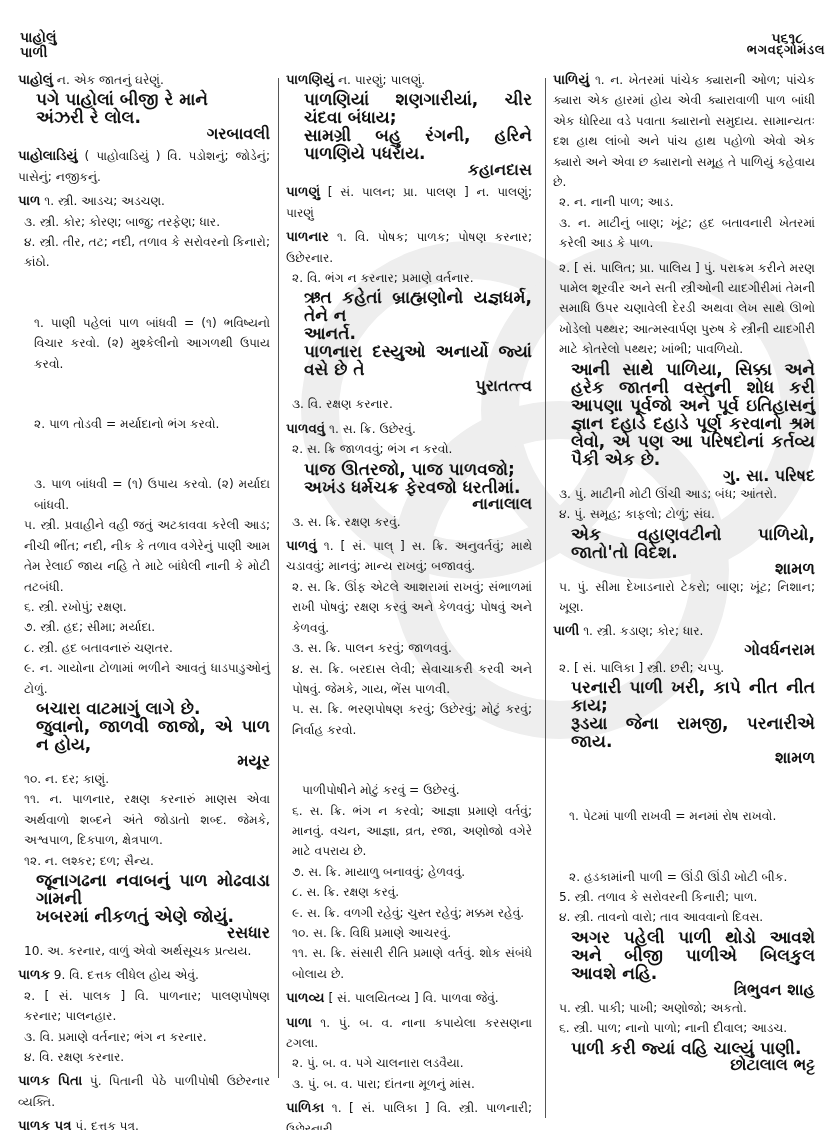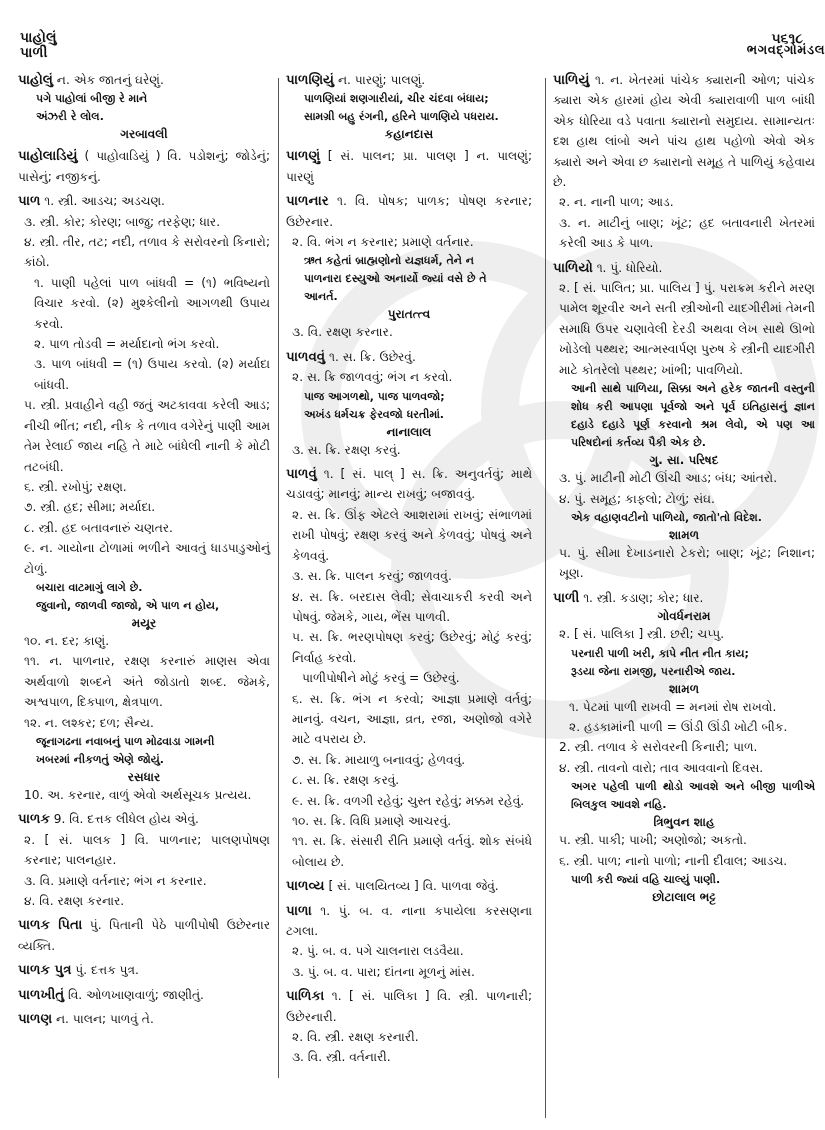--- a/index.html
+++ b/index.html
@@ -14,23 +14,23 @@
   .col1 { left: 18px; width: 252px; }
   .col2 { left: 286px; width: 246px; }
   .col3 { left: 553px; width: 262px; }
   .divider { position: absolute; top: 78px; width: 1px; background: #555; }
   .div1 { left: 278px; height: 1000px; }
   .div2 { left: 545px; height: 1040px; }
   .entry { margin-bottom: 4px; }
   .line { text-align: justify; text-align-last: left; white-space: normal; }
   .hw { font-weight: bold; font-size: 13.4px; }
   .sense { padding-left: 6px; font-weight: normal; }
-  .quote { padding-left: 18px; font-size: 11px; line-height: 18px; font-weight: bold; }
-  .phrase { padding-left: 16px; }
-  .cite { text-align: center; font-size: 12px; font-weight: bold; line-height: 16px; }
+  .quote { padding-left: 18px; font-size: 17px; line-height: 18px; font-weight: bold; }
+  .phrase { padding-left: 16px; margin-top: 40px; }
+  .cite { text-align: right; font-size: 16px; font-weight: bold; line-height: 16px; }
 </style>
 </head>
 <body>
 
 <svg class="watermark" viewBox="0 0 520 640" xmlns="http://www.w3.org/2000/svg">
   <g fill="none" stroke="#eeeeee" stroke-width="38">
     <circle cx="170" cy="260" r="150"></circle>
     <circle cx="350" cy="260" r="150"></circle>
     <circle cx="260" cy="420" r="150"></circle>
   </g>
@@ -107,29 +107,29 @@
       <div class="line quote">સામગ્રી બહુ રંગની, હરિને પાળણિયે પધરાય.</div>
       <div class="cite">કહાનદાસ</div>
     </div>
     <div class="entry">
       <div class="line"><span class="hw">પાળણું</span><span> </span><span>[ સં. પાલન; પ્રા. પાલણ ] ન. પાલણું; પારણું</span></div>
     </div>
     <div class="entry">
       <div class="line"><span class="hw">પાળનાર</span><span> </span><span>૧. વિ. પોષક; પાળક; પોષણ કરનાર; ઉછેરનાર.</span></div>
       <div class="line sense">૨. વિ. ભંગ ન કરનાર; પ્રમાણે વર્તનાર.</div>
       <div class="line quote">ઋત કહેતાં બ્રાહ્મણોનો યજ્ઞધર્મ, તેને ન</div>
+      <div class="line quote">આનર્ત.</div>
       <div class="line quote">પાળનારા દસ્યુઓ અનાર્યો જ્યાં વસે છે તે</div>
-      <div class="line quote">આનર્ત.</div>
       <div class="cite">પુરાતત્ત્વ</div>
       <div class="line sense">૩. વિ. રક્ષણ કરનાર.</div>
     </div>
     <div class="entry">
       <div class="line"><span class="hw">પાળવવું</span><span> </span><span>૧. સ. ક્રિ. ઉછેરવું.</span></div>
       <div class="line sense">૨. સ. ક્રિ જાળવવું; ભંગ ન કરવો.</div>
-      <div class="line quote">પાજ આગળથો, પાજ પાળવજો;</div>
+      <div class="line quote">પાજ ઊતરજો, પાજ પાળવજો;</div>
       <div class="line quote">અખંડ ધર્મચક્ર ફેરવજો ધરતીમાં.</div>
       <div class="cite">નાનાલાલ</div>
       <div class="line sense">૩. સ. ક્રિ. રક્ષણ કરવું.</div>
     </div>
     <div class="entry">
       <div class="line"><span class="hw">પાળવું</span><span> </span><span>૧. [ સં. પાલ્ ] સ. ક્રિ. અનુવર્તવું; માથે ચડાવવું; માનવું; માન્ય રાખવું; બજાવવું.</span></div>
       <div class="line sense">૨. સ. ક્રિ. ઊંફ એટલે આશરામાં રાખવું; સંભાળમાં રાખી પોષવું; રક્ષણ કરવું અને કેળવવું; પોષવું અને કેળવવું.</div>
       <div class="line sense">૩. સ. ક્રિ. પાલન કરવું; જાળવવું.</div>
       <div class="line sense">૪. સ. ક્રિ. બરદાસ લેવી; સેવાચાકરી કરવી અને પોષવું. જેમકે, ગાય, ભેંસ પાળવી.</div>
       <div class="line sense">૫. સ. ક્રિ. ભરણપોષણ કરવું; ઉછેરવું; મોટું કરવું; નિર્વાહ કરવો.</div>
@@ -155,40 +155,39 @@
       <div class="line sense">૩. વિ. સ્ત્રી. વર્તનારી.</div>
     </div>
   </div>
 <div class="col col3">
     <div class="entry">
       <div class="line"><span class="hw">પાળિયું</span><span> </span><span>૧. ન. ખેતરમાં પાંચેક ક્યારાની ઓળ; પાંચેક ક્યારા એક હારમાં હોય એવી ક્યારાવાળી પાળ બાંધી એક ધોરિયા વડે પવાતા ક્યારાનો સમુદાય. સામાન્યતઃ દશ હાથ લાંબો અને પાંચ હાથ પહોળો એવો એક ક્યારો અને એવા છ ક્યારાનો સમૂહ તે પાળિયું કહેવાય છે.</span></div>
       <div class="line sense">૨. ન. નાની પાળ; આડ.</div>
       <div class="line sense">૩. ન. માટીનું બાણ; ખૂંટ; હદ બતાવનારી ખેતરમાં કરેલી આડ કે પાળ.</div>
     </div>
     <div class="entry">
-      <div class="line"><span class="hw">પાળિયો</span><span> </span><span>૧. પું. ધોરિયો.</span></div>
       <div class="line sense">૨. [ સં. પાલિત; પ્રા. પાલિય ] પું. પરાક્રમ કરીને મરણ પામેલ શૂરવીર અને સતી સ્ત્રીઓની યાદગીરીમાં તેમની સમાધિ ઉપર ચણાવેલી દેરડી અથવા લેખ સાથે ઊભો ખોડેલો પથ્થર; આત્મસ્વાર્પણ પુરુષ કે સ્ત્રીની યાદગીરી માટે કોતરેલો પથ્થર; ખાંભી; પાવળિયો.</div>
       <div class="line quote">આની સાથે પાળિયા, સિક્કા અને હરેક જાતની વસ્તુની શોધ કરી આપણા પૂર્વજો અને પૂર્વ ઇતિહાસનું જ્ઞાન દહાડે દહાડે પૂર્ણ કરવાનો શ્રમ લેવો, એ પણ આ પરિષદોનાં કર્તવ્ય પૈકી એક છે.</div>
       <div class="cite">ગુ. સા. પરિષદ</div>
       <div class="line sense">૩. પું. માટીની મોટી ઊંચી આડ; બંધ; આંતરો.</div>
       <div class="line sense">૪. પું. સમૂહ; કાફલો; ટોળું; સંઘ.</div>
       <div class="line quote">એક વહાણવટીનો પાળિયો, જાતો'તો વિદેશ.</div>
       <div class="cite">શામળ</div>
       <div class="line sense">૫. પું. સીમા દેખાડનારો ટેકરો; બાણ; ખૂંટ; નિશાન; ખૂણ.</div>
     </div>
     <div class="entry">
       <div class="line"><span class="hw">પાળી</span><span> </span><span>૧. સ્ત્રી. કડાણ; કોર; ધાર.</span></div>
       <div class="cite">ગોવર્ધનરામ</div>
       <div class="line sense">૨. [ સં. પાલિકા ] સ્ત્રી. છરી; ચપ્પુ.</div>
       <div class="line quote">પરનારી પાળી ખરી, કાપે નીત નીત કાય;</div>
       <div class="line quote">રૂડયા જેના રામજી, પરનારીએ જાય.</div>
       <div class="cite">શામળ</div>
       <div class="line phrase">૧. પેટમાં પાળી રાખવી = મનમાં રોષ રાખવો.</div>
       <div class="line phrase">૨. હડકામાંની પાળી = ઊંડી ઊંડી ખોટી બીક.</div>
-      <div class="line sense">2. સ્ત્રી. તળાવ કે સરોવરની કિનારી; પાળ.</div>
+      <div class="line sense">5. સ્ત્રી. તળાવ કે સરોવરની કિનારી; પાળ.</div>
       <div class="line sense">૪. સ્ત્રી. તાવનો વારો; તાવ આવવાનો દિવસ.</div>
       <div class="line quote">અગર પહેલી પાળી થોડો આવશે અને બીજી પાળીએ બિલકુલ આવશે નહિ.</div>
       <div class="cite">ત્રિભુવન શાહ</div>
       <div class="line sense">૫. સ્ત્રી. પાકી; પાખી; અણોજો; અકતો.</div>
       <div class="line sense">૬. સ્ત્રી. પાળ; નાનો પાળો; નાની દીવાલ; આડચ.</div>
       <div class="line quote">પાળી કરી જ્યાં વહિ ચાલ્યું પાણી.</div>
       <div class="cite">છોટાલાલ ભટ્ટ</div>
     </div>
   </div>
 

